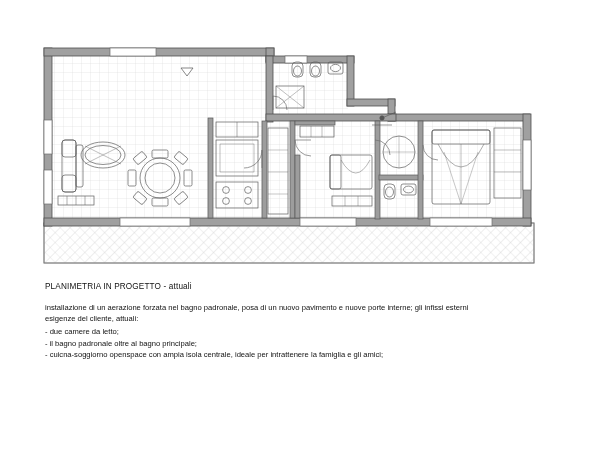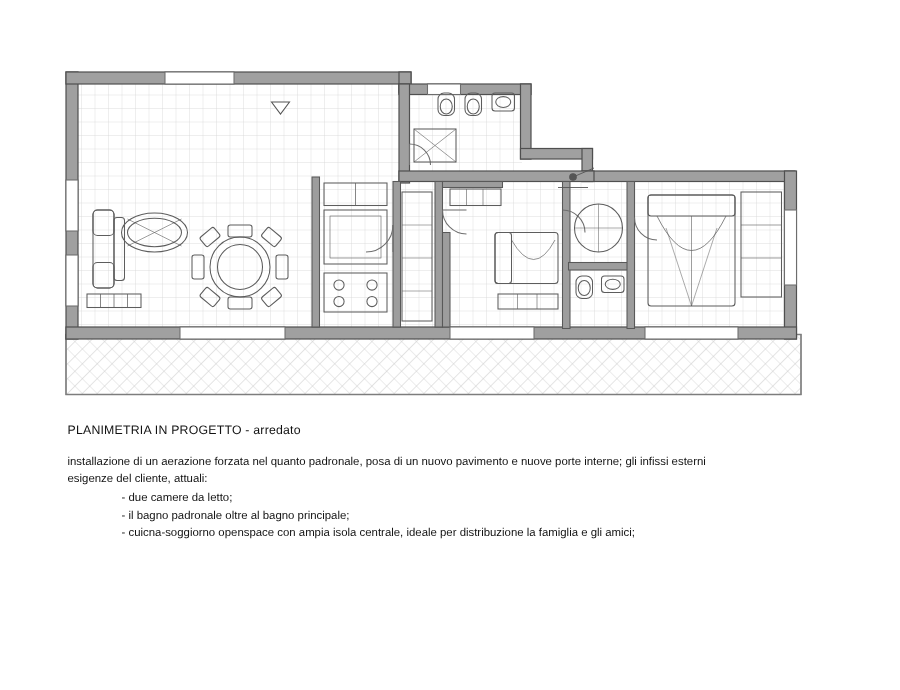--- a/index.html
+++ b/index.html
@@ -45,21 +45,21 @@
     line-height: 11.2px;
     color: #111;
     white-space: nowrap;
   }
   .bullet-line {
     font-size: 7.6px;
     line-height: 11.4px;
     color: #111;
     white-space: nowrap;
   }
-  #bullets { margin-top: 2px; margin-left: 36px; }
+  #bullets { margin-top: 2px; }
 </style>
 </head>
 <body>
 
 <div id="plan-wrap">
 <svg id="plan-svg" width="600" height="275" viewBox="0 0 600 275" xmlns="http://www.w3.org/2000/svg">
   <defs>
 
     <pattern id="tileHatch" width="9" height="9" patternUnits="userSpaceOnUse">
       <rect width="9" height="9" fill="#ffffff"></rect>
@@ -259,25 +259,25 @@
   <g stroke="#555" stroke-width="0.7" fill="#ffffff">
     <polygon points="181,68 193,68 187,76"></polygon>
     <circle cx="382" cy="118" r="2.2" fill="#555"></circle>
     <path d="M382 118 L396 112" stroke-width="0.6"></path>
     <path d="M372 125 L392 125" stroke-width="0.6"></path>
   </g>
 </svg>
 </div>
 
 <div id="text-block">
-  <div id="plan-caption">PLANIMETRIA IN PROGETTO - arredato</div>
+  <div id="plan-caption">PLANIMETRIA IN PROGETTO - attuali</div>
 
   <div id="paragraph">
-    <div class="para-line">installazione di un aerazione forzata nel quanto padronale, posa di un nuovo pavimento e nuove porte interne; gli infissi esterni</div>
+    <div class="para-line">installazione di un aerazione forzata nel bagno padronale, posa di un nuovo pavimento e nuove porte interne; gli infissi esterni</div>
     <div class="para-line">esigenze del cliente, attuali:</div>
   </div>
 
   <div id="bullets">
     <div class="bullet-line">- due camere da letto;</div>
     <div class="bullet-line">- il bagno padronale oltre al bagno principale;</div>
-    <div class="bullet-line">- cuicna-soggiorno openspace con ampia isola centrale, ideale per  distribuzione la famiglia e gli amici;</div>
+    <div class="bullet-line">- cuicna-soggiorno openspace con ampia isola centrale, ideale per  intrattenere la famiglia e gli amici;</div>
   </div>
 </div>
 
 </body></html>

